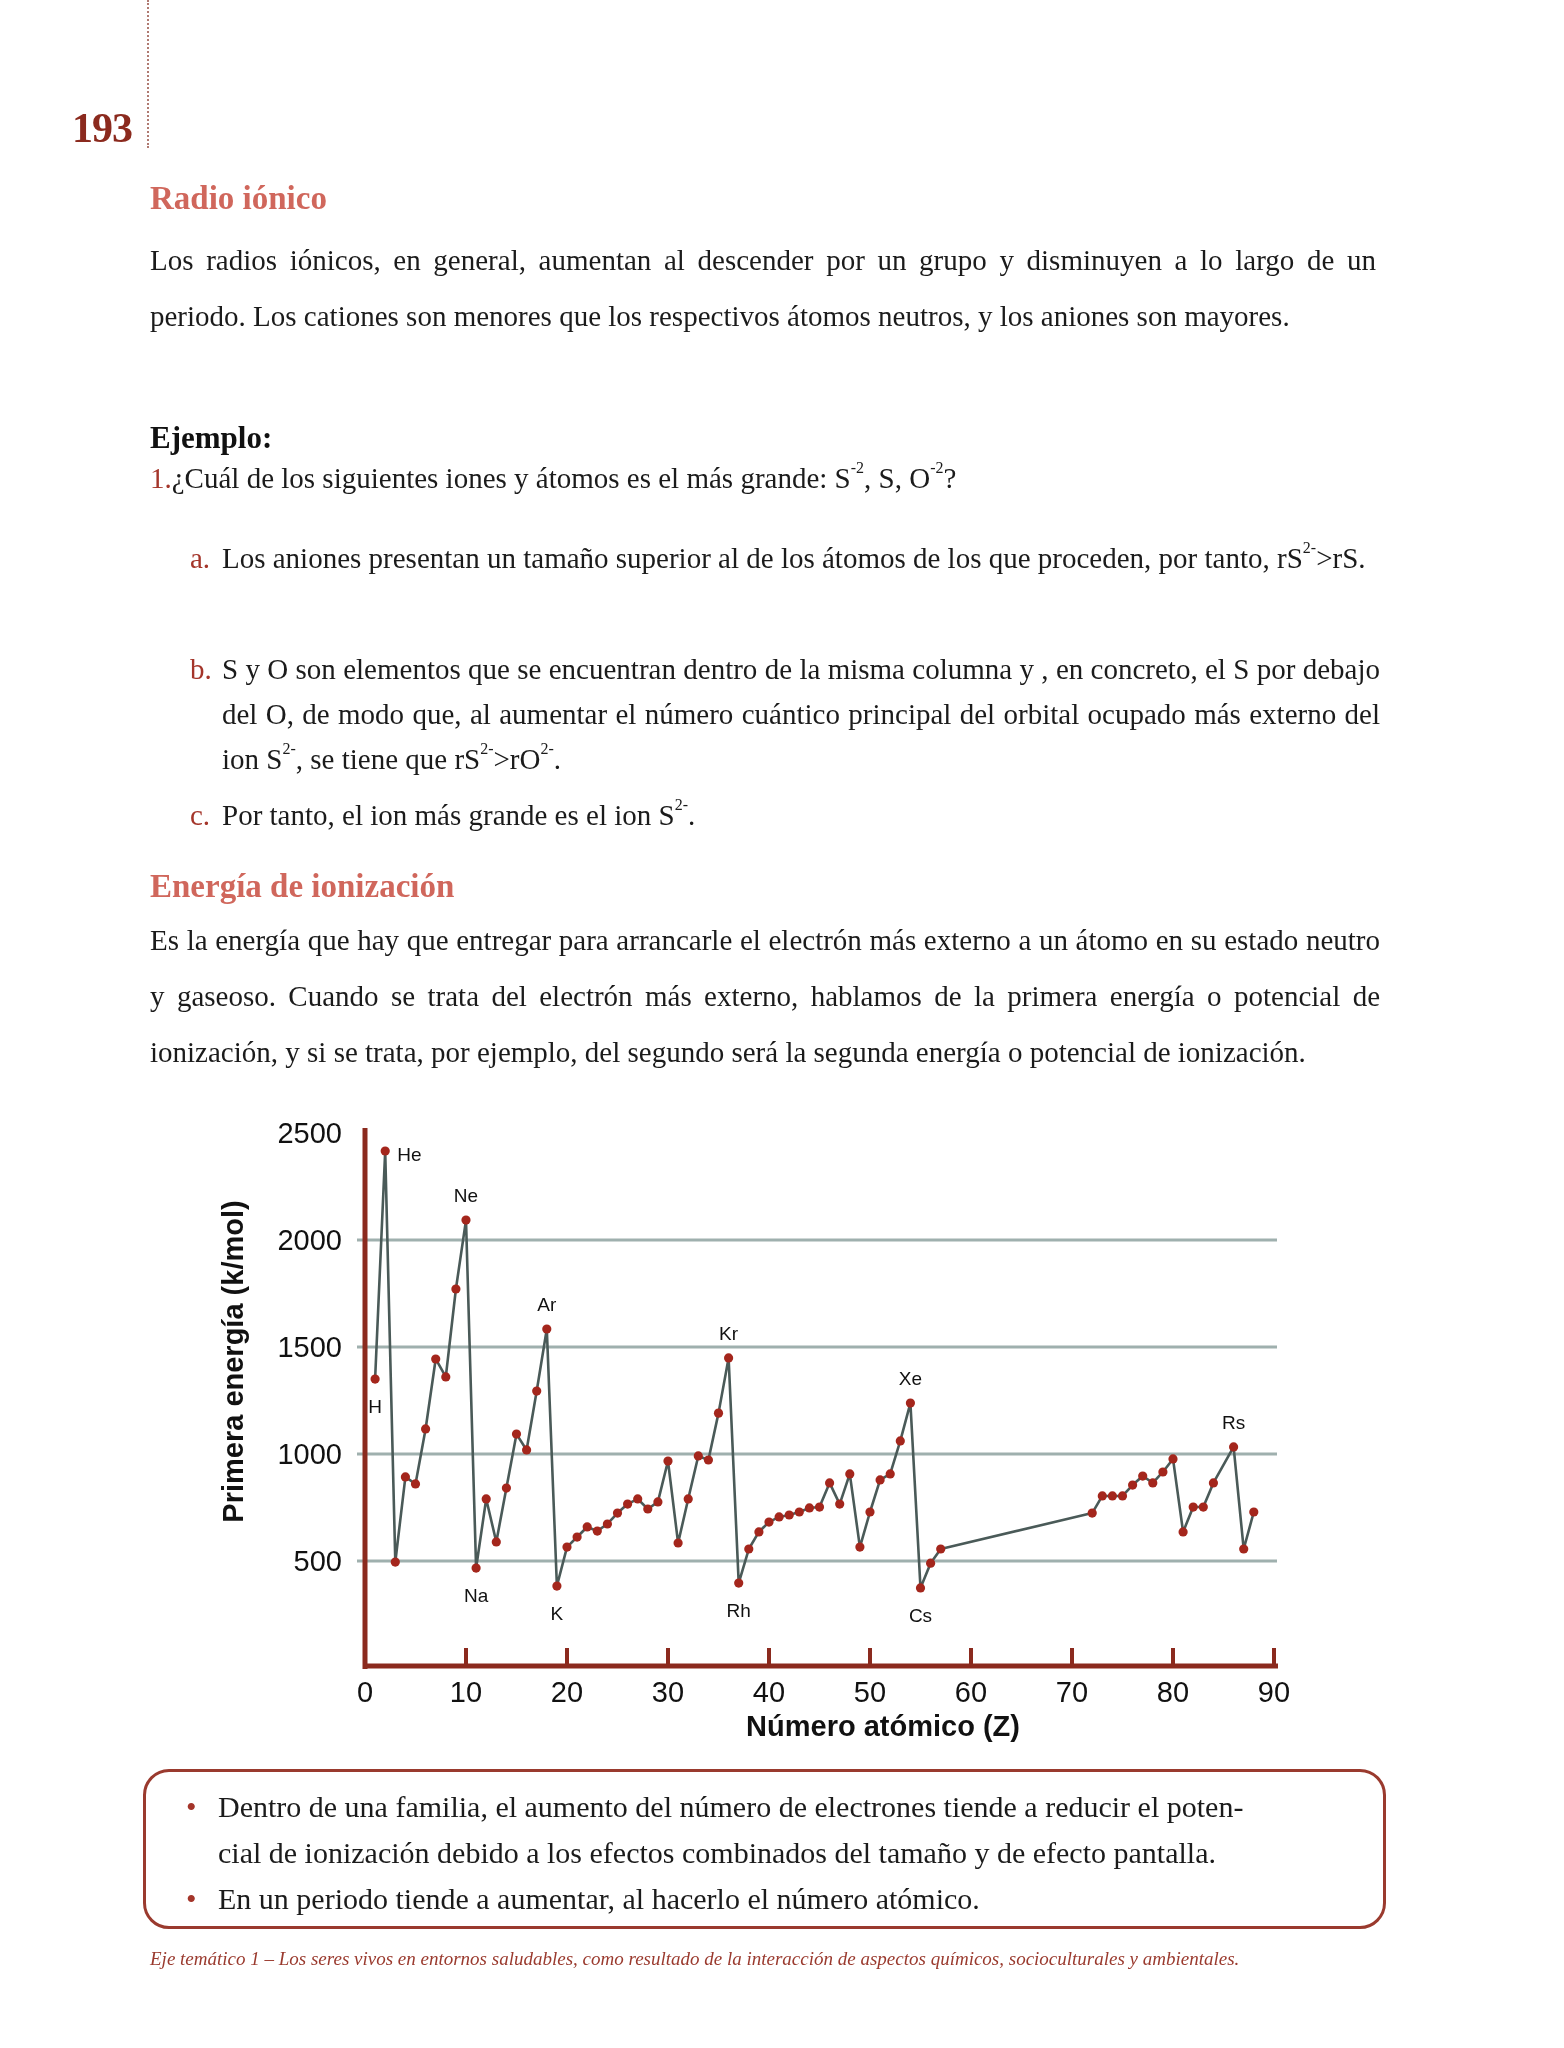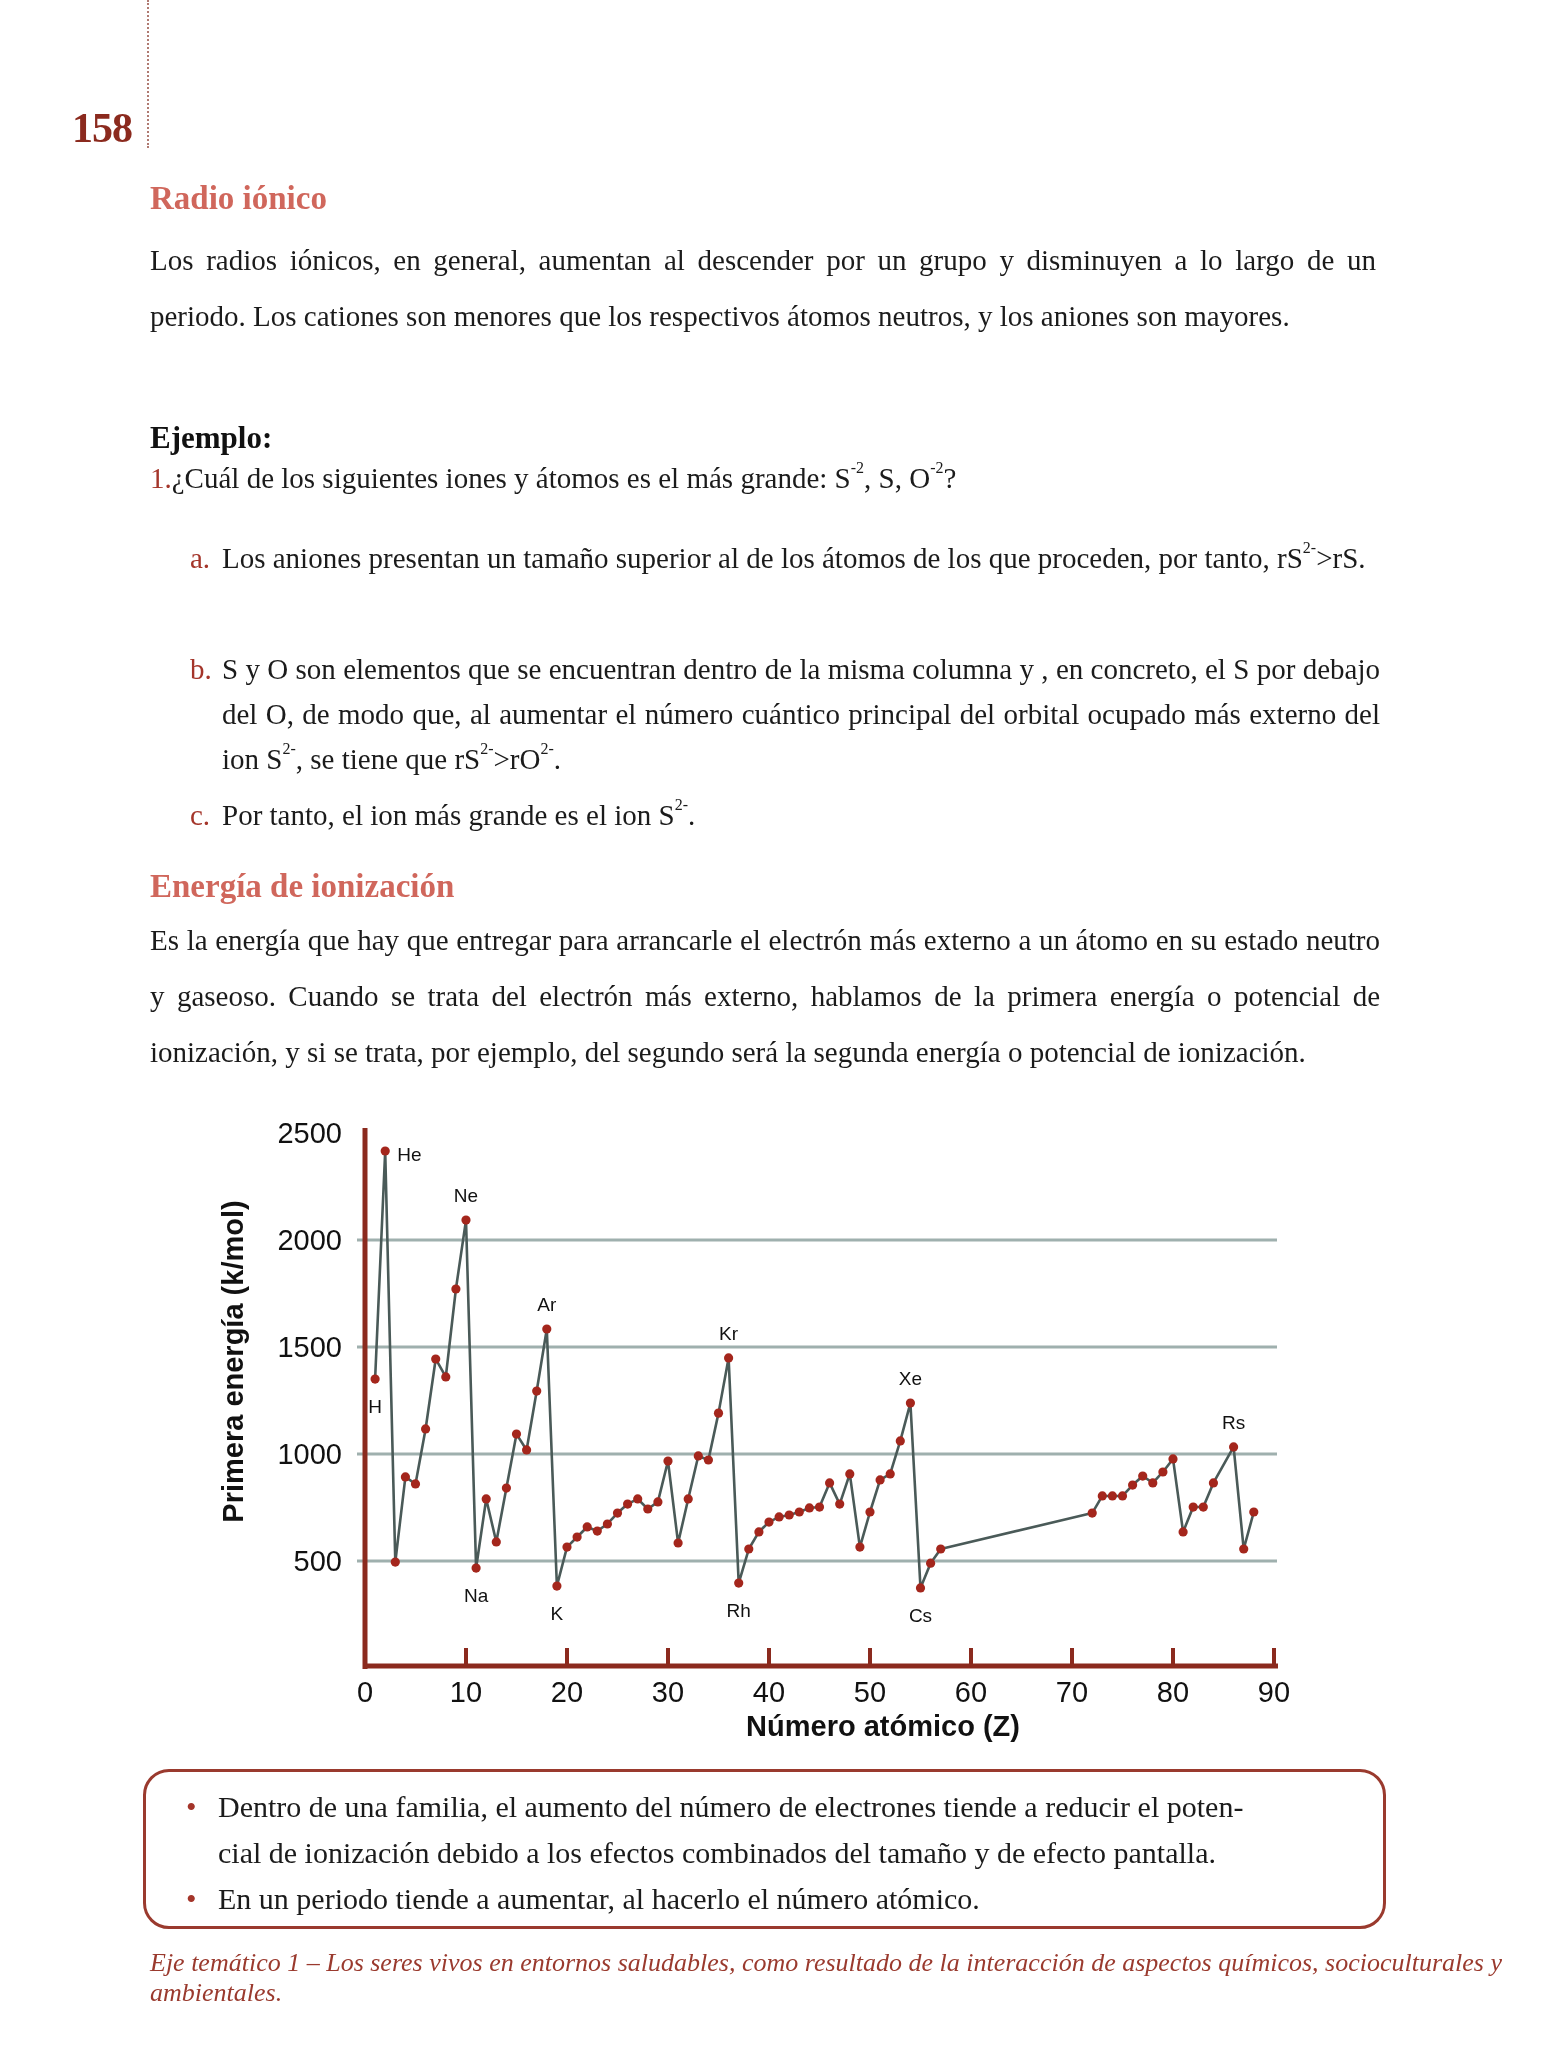--- a/index.html
+++ b/index.html
@@ -20,27 +20,27 @@
   .chart-svg { left:190px; top:1110px; }
   .axis-title-x { left:600px; top:1710px; width:420px; text-align:right;
                   font-family:"Liberation Sans","DejaVu Sans",sans-serif; font-weight:bold; font-size:29px; color:#111; }
   .axis-title-y { left:-2px; top:1345px; width:470px; text-align:center; transform:rotate(-90deg);
                   font-family:"Liberation Sans","DejaVu Sans",sans-serif; font-weight:bold; font-size:29px; color:#111; }
   .summary-box { left:143px; top:1769px; width:1243px; height:160px; border:3px solid #9a3a2e;
                  border-radius:26px; box-sizing:border-box; }
   .bullet { position:absolute; left:40px; font-size:30px; line-height:46px; width:1180px; }
   .bullet .dot { position:absolute; left:0; top:0; color:#a4352a; }
   .bullet .btxt { display:block; margin-left:32px; }
-  .footer-text { left:150px; top:1948px; font-size:26px; font-style:italic; color:#9a3a2e; }
+  .footer-text { left:150px; top:1948px; font-size:19px; font-style:italic; color:#9a3a2e; }
 </style>
 </head>
 <body>
 
 <div class="abs dotted-rule"></div>
-<div class="abs page-number">158</div>
+<div class="abs page-number">193</div>
 
 <div class="abs section-title" style="left:150px; top:180px;">Radio iónico</div>
 <div class="abs body-text" style="left:150px; top:232px; width:1226px;">Los radios iónicos, en general, aumentan al descender por un grupo y disminuyen a lo largo de un periodo. Los cationes son menores que los respectivos átomos neutros, y los aniones son mayores.</div>
 
 <div class="abs heading-dark" style="left:150px; top:420px;">Ejemplo:</div>
 <div class="abs q-line" style="left:150px; top:456px; width:1230px;">
   <span class="list-marker">1.</span><span>¿Cuál de los siguientes iones y átomos es el más grande: S</span><sup>-2</sup><span>, S, O</span><sup>-2</sup><span>?</span>
 </div>
 
 <div class="sub-item" style="top:536px;">

